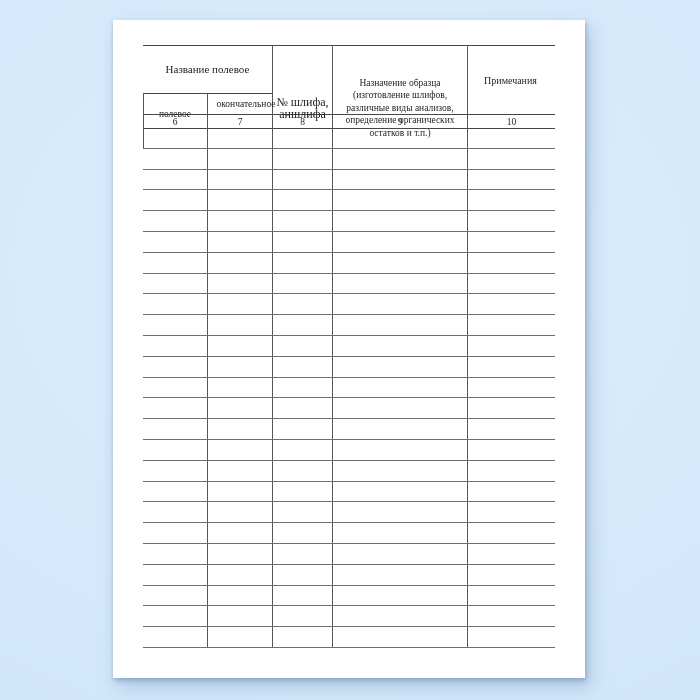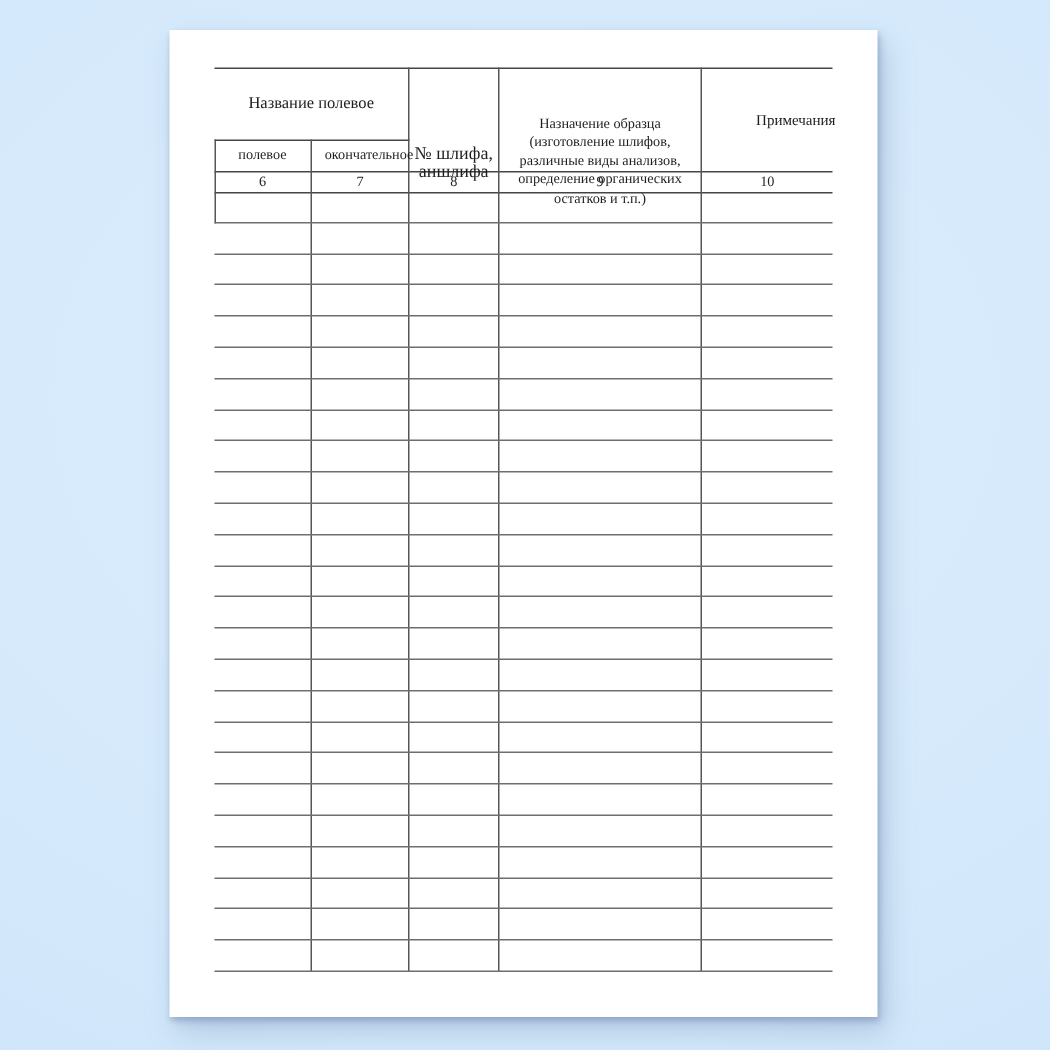--- a/index.html
+++ b/index.html
@@ -18,22 +18,22 @@
   .hline{position:absolute;height:1px;background:#454545;}
   .vline{position:absolute;width:1px;background:#565656;}
   .cell{
     position:absolute;display:flex;align-items:center;justify-content:center;
     text-align:center;color:#1e1e1e;
   }
   .multiline{white-space:pre-line;margin-top:28px;}
   .h-name{left:0;top:0;width:129px;height:48px;font-size:11px;}
   .h-shlif{left:130px;top:1px;width:59px;height:68px;font-size:12px;line-height:12.5px;}
   .h-purpose{left:190px;top:1px;width:134px;height:68px;font-size:9.5px;line-height:12.6px;}
-  .h-notes{left:344px;top:1px;width:87px;height:68px;font-size:10px;}
-  .h-sub1{left:0;top:49px;width:64px;height:20px;font-size:9.5px;font-family:Liberation Serif, serif;}
+  .h-notes{left:324px;top:1px;width:87px;height:68px;font-size:10px;}
+  .h-sub1{left:0;top:59px;width:64px;height:20px;font-size:9.5px;font-family:Liberation Serif, serif;}
   .h-sub2{left:71px;top:49px;width:64px;height:20px;font-size:9.5px;}
   .num{top:70px;height:13px;font-size:9.5px;}
   .n1{left:0;width:64px;} .n2{left:65px;width:64px;} .n3{left:130px;width:59px;}
   .n4{left:190px;width:134px;} .n5{left:325px;width:87px;}
   .tbody{position:absolute;left:0;top:83px;width:412px;height:520px;}
   .body-row{height:20.8px;box-sizing:border-box;border-bottom:1px solid #6e6e6e;}
 </style>
 </head>
 <body>
 

